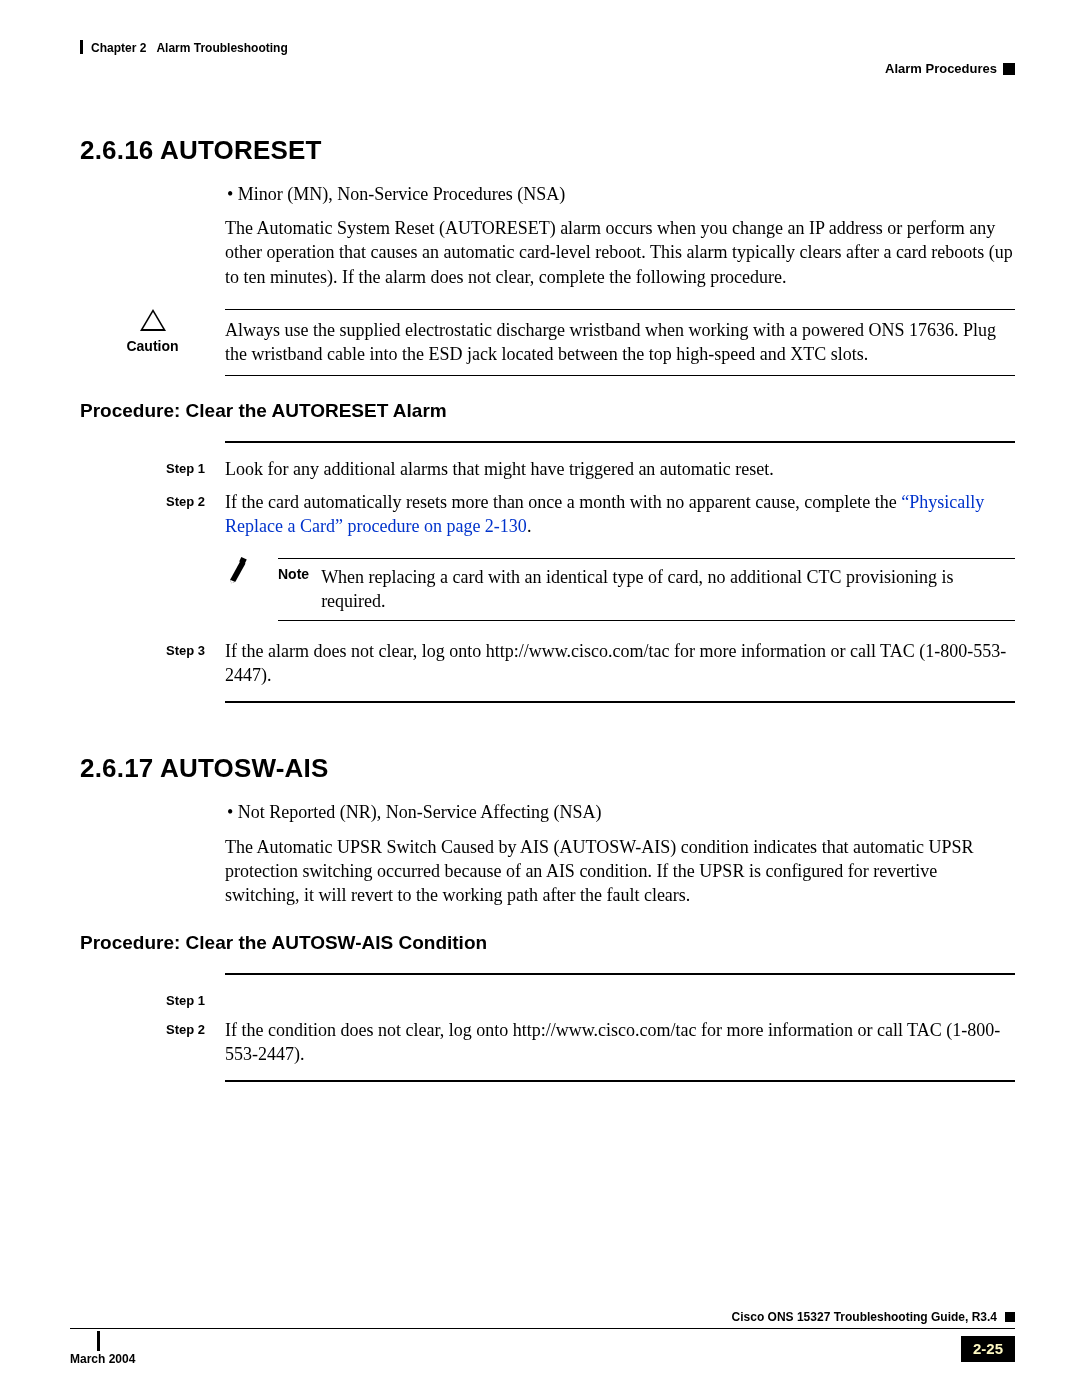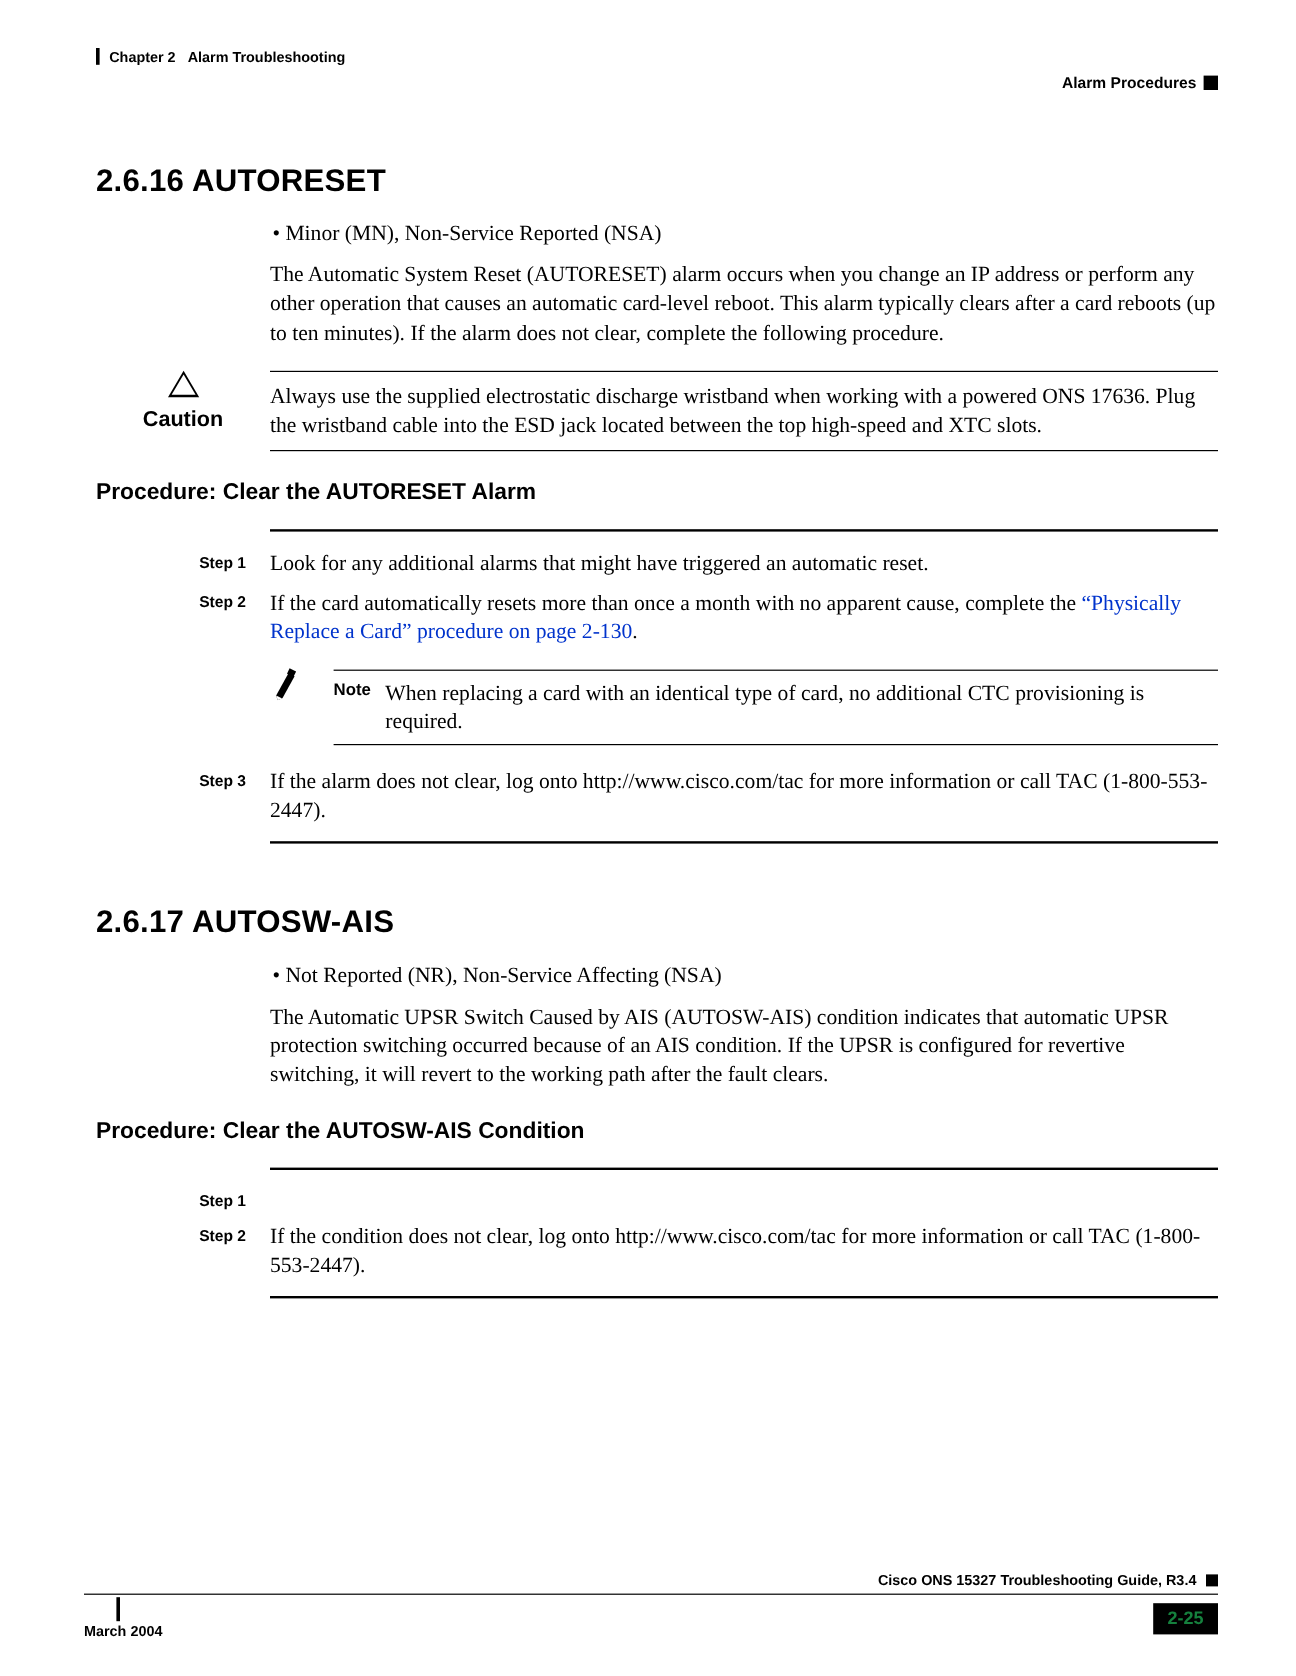--- a/index.html
+++ b/index.html
@@ -76,21 +76,21 @@
     content: "";
     position: absolute;
     top: 3px; left: -10px;
     width: 0; height: 0;
     border-left: 10px solid transparent;
     border-right: 10px solid transparent;
     border-bottom: 17px solid #fff;
   }
   .caution-label {
     font-family: Arial, Helvetica, sans-serif;
-    font-size: 18px; font-weight: bold;
+    font-size: 14px; font-weight: bold;
   }
   .caution-body { flex: 1; border-top: 1px solid #000; border-bottom: 1px solid #000; padding: 8px 0; }
 
   .rule-thick { height: 2px; background: #000; margin: 18px 0 14px 145px; }
 
   .step-row { display: flex; margin-bottom: 8px; }
   .step-label {
     width: 145px; flex-shrink: 0; text-align: right; padding-right: 20px;
     font-family: Liberation Sans, sans-serif; font-size: 13px; font-weight: bold;
     padding-top: 3px;
@@ -127,21 +127,21 @@
   }
   .footer-top .sq { width: 10px; height: 10px; background: #000; margin-left: 8px; }
   .footer-line { height: 1px; background: #000; margin-top: 3px; }
   .footer-bottom {
     display: flex; justify-content: space-between; align-items: center;
     font-family: Arial, Helvetica, sans-serif; font-size: 12px; font-weight: bold;
     margin-top: 2px;
   }
   .footer-vbar { width: 3px; height: 20px; background: #000; margin-right: 8px; }
   .page-badge {
-    background: #000; color: #15803d;
+    background: #000; color: #fef9c3;
     padding: 3px 12px; font-size: 15px; font-weight: bold;
   }
   .footer-left { display: flex; align-items: center; flex-direction: column; }
 </style>
 </head>
 <body>
 
 <div class="header-row">
   <div class="header-vbar"></div>
   <span>Chapter 2</span>
@@ -152,21 +152,21 @@
   <span>Alarm Procedures</span>
   <div class="sq"></div>
 </div>
 
 <div class="h2">
   <span>2.6.16</span>
   <span> </span>
   <span>AUTORESET</span>
 </div>
 
-<div class="bullet">Minor (MN), Non-Service Reported (NSA)</div>
+<div class="bullet">Minor (MN), Non-Service Procedures (NSA)</div>
 <div class="para">The Automatic System Reset (AUTORESET) alarm occurs when you change an IP address or perform any other operation that causes an automatic card-level reboot. This alarm typically clears after a card reboots (up to ten minutes). If the alarm does not clear, complete the following procedure.</div>
 
 <div class="caution-row">
   <div class="caution-col">
     <div class="caution-icon"></div>
     <div class="caution-label">Caution</div>
   </div>
   <div class="caution-body">Always use the supplied electrostatic discharge wristband when working with a powered ONS 17636. Plug the wristband cable into the ESD jack located between the top high-speed and XTC slots.</div>
 </div>
 

